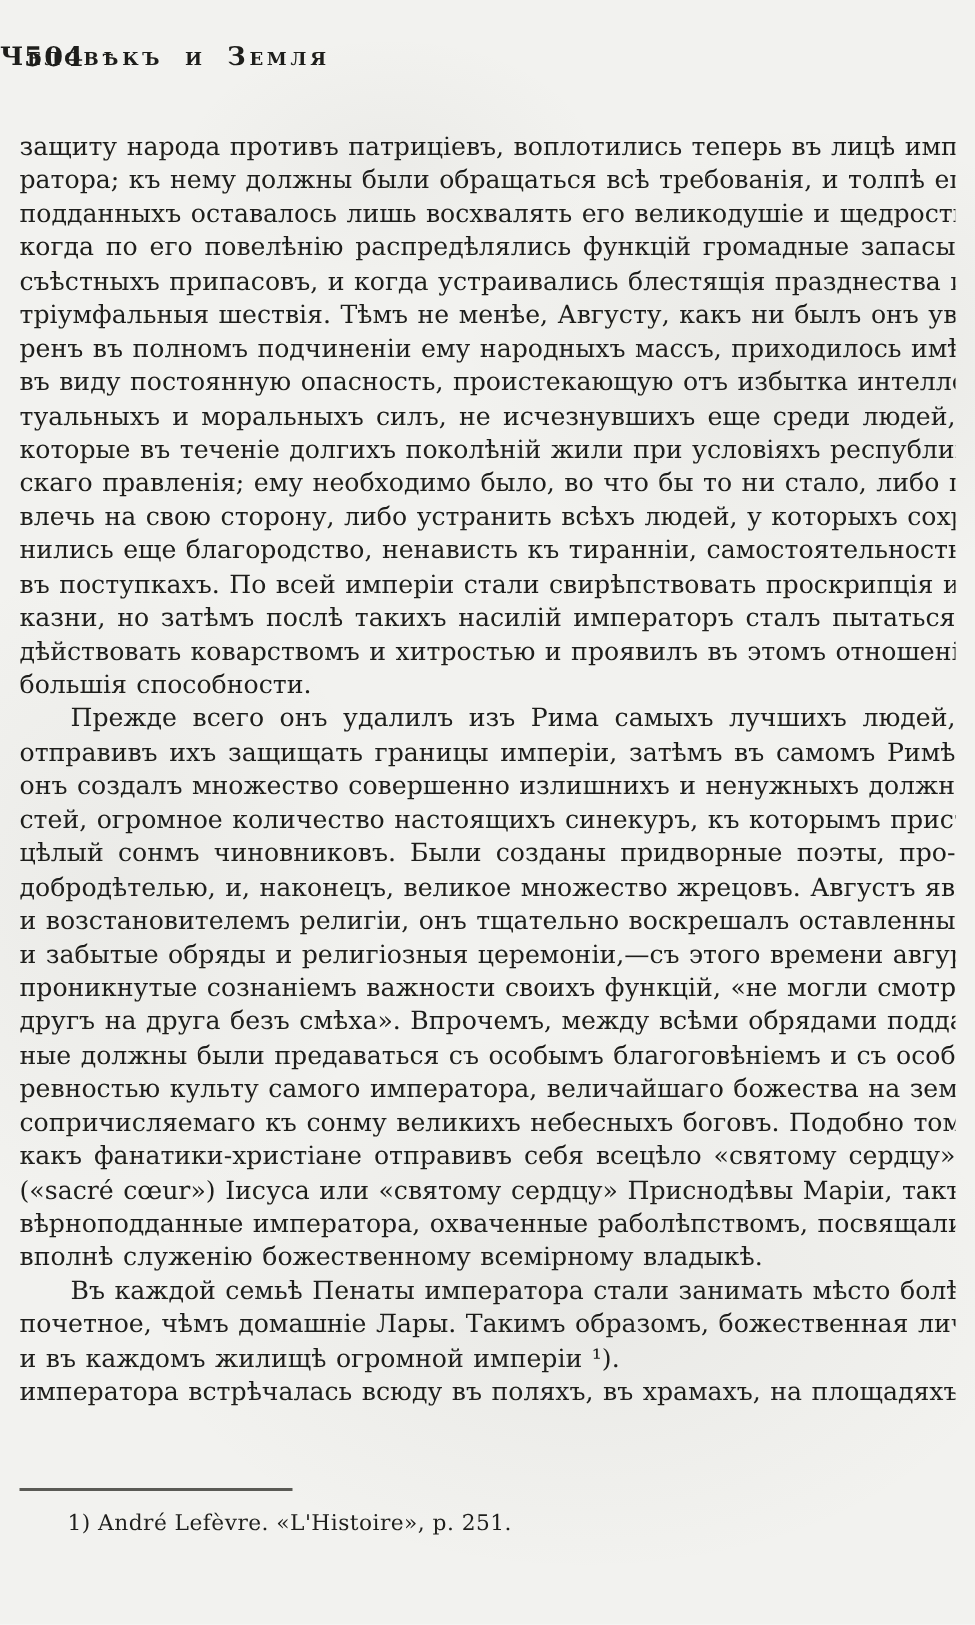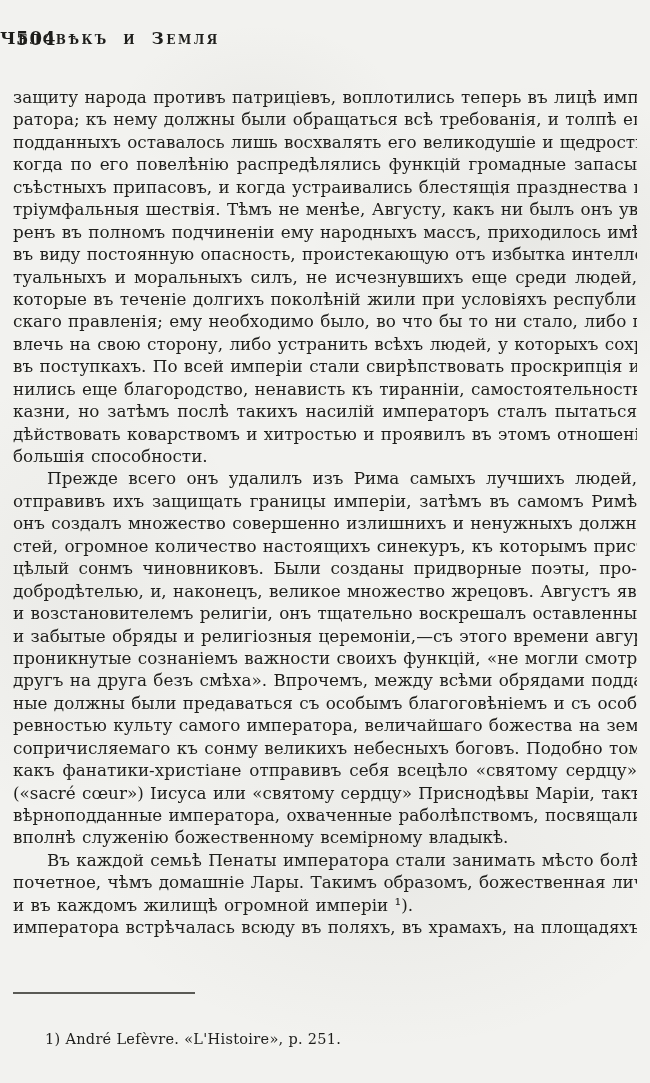--- a/index.html
+++ b/index.html
@@ -72,21 +72,21 @@
     border-top: 2px solid #5a5a55;
   }
   .footnote {
     position: absolute;
     top: 1008px;
     left: 13px;
     width: 624px;
     font-size: 14.5px;
     letter-spacing: 0.3px;
   }
-  .footnote-text { padding-left: 32px; margin-top: 23px; }
+  .footnote-text { padding-left: 32px; }
 </style>
 </head>
 <body>
 
 <div class="page">
 
   <div class="running-head">
     <span class="page-number">504</span>
     <span class="running-title">Человѣкъ и Земля</span>
   </div>
@@ -98,22 +98,22 @@
         <div class="line">подданныхъ оставалось лишь восхвалять его великодушіе и щедрость,</div>
         <div class="line">когда по его повелѣнію распредѣлялись функцій громадные запасы</div>
         <div class="line">съѣстныхъ припасовъ, и когда устраивались блестящія празднества и</div>
         <div class="line">тріумфальныя шествія. Тѣмъ не менѣе, Августу, какъ ни былъ онъ увѣ-</div>
         <div class="line">ренъ въ полномъ подчиненіи ему народныхъ массъ, приходилось имѣть</div>
         <div class="line">въ виду постоянную опасность, проистекающую отъ избытка интеллек-</div>
         <div class="line">туальныхъ и моральныхъ силъ, не исчезнувшихъ еще среди людей,</div>
         <div class="line">которые въ теченіе долгихъ поколѣній жили при условіяхъ республикан-</div>
         <div class="line">скаго правленія; ему необходимо было, во что бы то ни стало, либо при-</div>
         <div class="line">влечь на свою сторону, либо устранить всѣхъ людей, у которыхъ сохра-</div>
+        <div class="line">нились еще благородство, ненависть къ тиранніи, самостоятельность</div>
         <div class="line">въ поступкахъ. По всей имперіи стали свирѣпствовать проскрипція и</div>
-        <div class="line">нились еще благородство, ненависть къ тиранніи, самостоятельность</div>
         <div class="line">казни, но затѣмъ послѣ такихъ насилій императоръ сталъ пытаться</div>
         <div class="line">дѣйствовать коварствомъ и хитростью и проявилъ въ этомъ отношеніи</div>
         <div class="line last">большія способности.</div>
       </div>
       <div class="paragraph">
         <div class="line first-indent">Прежде всего онъ удалилъ изъ Рима самыхъ лучшихъ людей,</div>
         <div class="line">отправивъ ихъ защищать границы имперіи, затѣмъ въ самомъ Римѣ</div>
         <div class="line">онъ создалъ множество совершенно излишнихъ и ненужныхъ должно-</div>
         <div class="line">стей, огромное количество настоящихъ синекуръ, къ которымъ пристроился</div>
         <div class="line">цѣлый сонмъ чиновниковъ. Были созданы придворные поэты, про-</div>

